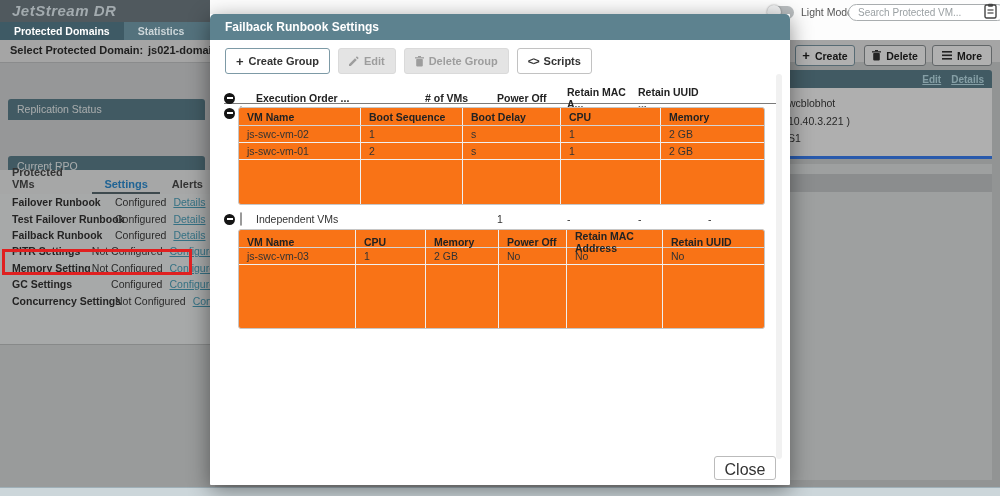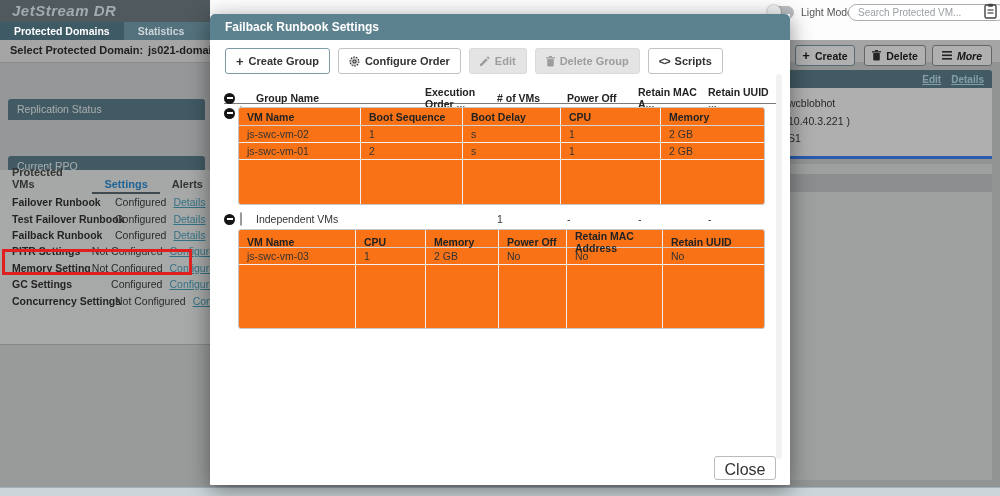--- a/index.html
+++ b/index.html
@@ -48,21 +48,21 @@
   .srow .slink{font-size:10.5px;color:#4da3bd;text-decoration:underline;margin-left:7px;
                white-space:nowrap;cursor:pointer;}
   .leftrest{left:0;top:345px;width:215px;height:142px;background:#dcdedf;}
 
   
   .rbtn{top:45px;height:21px;background:#fcfcfc;border:1px solid #8d9396;border-radius:3px;
         font-size:10.5px;font-weight:bold;color:#222;display:flex;align-items:center;
         justify-content:center;gap:5px;box-sizing:border-box;}
   .rbtn.create{left:795px;width:60px;border-color:#7d9aa6;}
   .rbtn.delete{left:864px;width:62px;}
-  .rbtn.more{left:932px;width:60px;font-style:italic;}
+  .rbtn.more{left:932px;width:60px;}
   .rpanel1-hd{left:780px;top:70px;width:212px;height:18px;background:#5d828f;
               border-radius:3px 3px 0 0;}
   .rpanel1-links{left:0;top:0;width:100%;height:18px;display:flex;justify-content:flex-end;
                  align-items:center;gap:10px;padding-right:8px;box-sizing:border-box;}
   .rpanel1-links span{font-size:10px;font-weight:bold;color:#bfe3ec;
                       text-decoration:underline;cursor:pointer;}
   .rpanel1-bd{left:780px;top:88px;width:212px;height:68px;background:#fbfbfb;
               border-bottom:3px solid #3b82f6;}
   .rline{position:absolute;left:8px;font-size:10.5px;color:#3a3a3a;white-space:nowrap;}
   .rpanel2{left:780px;top:164px;width:212px;height:316px;background:#e3e5e6;}
@@ -249,30 +249,20 @@
 
   <div class="abs modal">
     <div class="abs mhead"></div>
     <div class="abs mtitle">Failback Runbook Settings</div>
 
     <div class="abs mtoolbar">
       <div class="mbtn primary">
         <span class="plus">+</span>
         <span>Create Group</span>
       </div>
-      <div class="mbtn">
-        <span>
-          <svg class="icon-svg" width="11" height="11" viewBox="0 0 11 11">
-            <path fill="#333" d="M5.5 3.4a2.1 2.1 0 1 0 0 4.2 2.1 2.1 0 0 0 0-4.2zm0 3.2a1.1 1.1 0 1 1 0-2.2 1.1 1.1 0 0 1 0 2.2z"></path>
-            <path fill="#333" d="M10 6.3V4.7l-1.2-.3-.3-.7.6-1-1.1-1.1-1 .6-.7-.3L6 .7H4.4l-.3 1.2-.7.3-1-.6-1.1 1.1.6 1-.3.7-1.2.3v1.6l1.2.3.3.7-.6 1 1.1 1.1 1-.6.7.3.3 1.2H6l.3-1.2.7-.3 1 .6 1.1-1.1-.6-1 .3-.7z" fill-opacity="0.25"></path>
-            <circle cx="5.5" cy="5.5" r="4.4" fill="none" stroke="#333" stroke-width="1.1" stroke-dasharray="1.6 1.1"></circle>
-          </svg>
-        </span>
-        <span>Configure Order</span>
-      </div>
       <div class="mbtn disabled">
         <span>
           <svg class="icon-svg" width="10" height="10" viewBox="0 0 10 10">
             <path fill="#9d9d9d" d="M0 8.2V10h1.8l6-6L6 2.2l-6 6zM9.7 2.1 7.9.3 6.8 1.4l1.8 1.8 1.1-1.1z"></path>
           </svg>
         </span>
         <span>Edit</span>
       </div>
       <div class="mbtn disabled">
         <span>
@@ -289,21 +279,20 @@
         <span>Scripts</span>
       </div>
     </div>
 
     <div class="abs scrolltrack"></div>
 
     <div class="abs gt" style="top:72px">
       <div class="gt-row hdr">
         <div class="cminus"></div>
         <div></div>
-        <div>Group Name</div>
         <div>Execution Order ...</div>
         <div># of VMs</div>
         <div>Power Off</div>
         <div>Retain MAC A...</div>
         <div>Retain UUID ...</div>
       </div>
     </div>
 
     <div class="abs gt" style="top:91px">
       <div class="gt-row">

